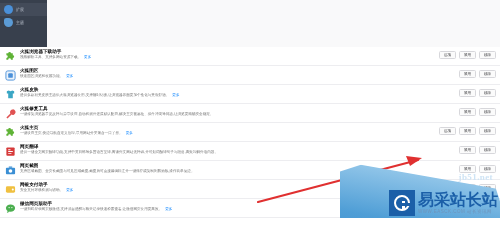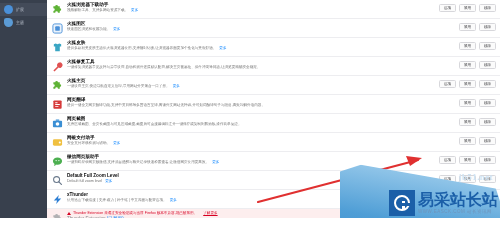--- a/index.html
+++ b/index.html
@@ -7,20 +7,21 @@
     width: 500px; height: 218px;
     overflow: hidden;
     background: #ffffff;
     font-family: "Liberation Sans", sans-serif;
   }
   .app {
     position: relative;
     width: 500px; height: 218px;
     display: flex;
     background: #f9f9fa;
+    flex-direction: column;
   }
 
   
   .sidebar {
     width: 47px;
     background: #38404d;
     flex: 0 0 47px;
     padding-top: 3px;
   }
   .side-item {

